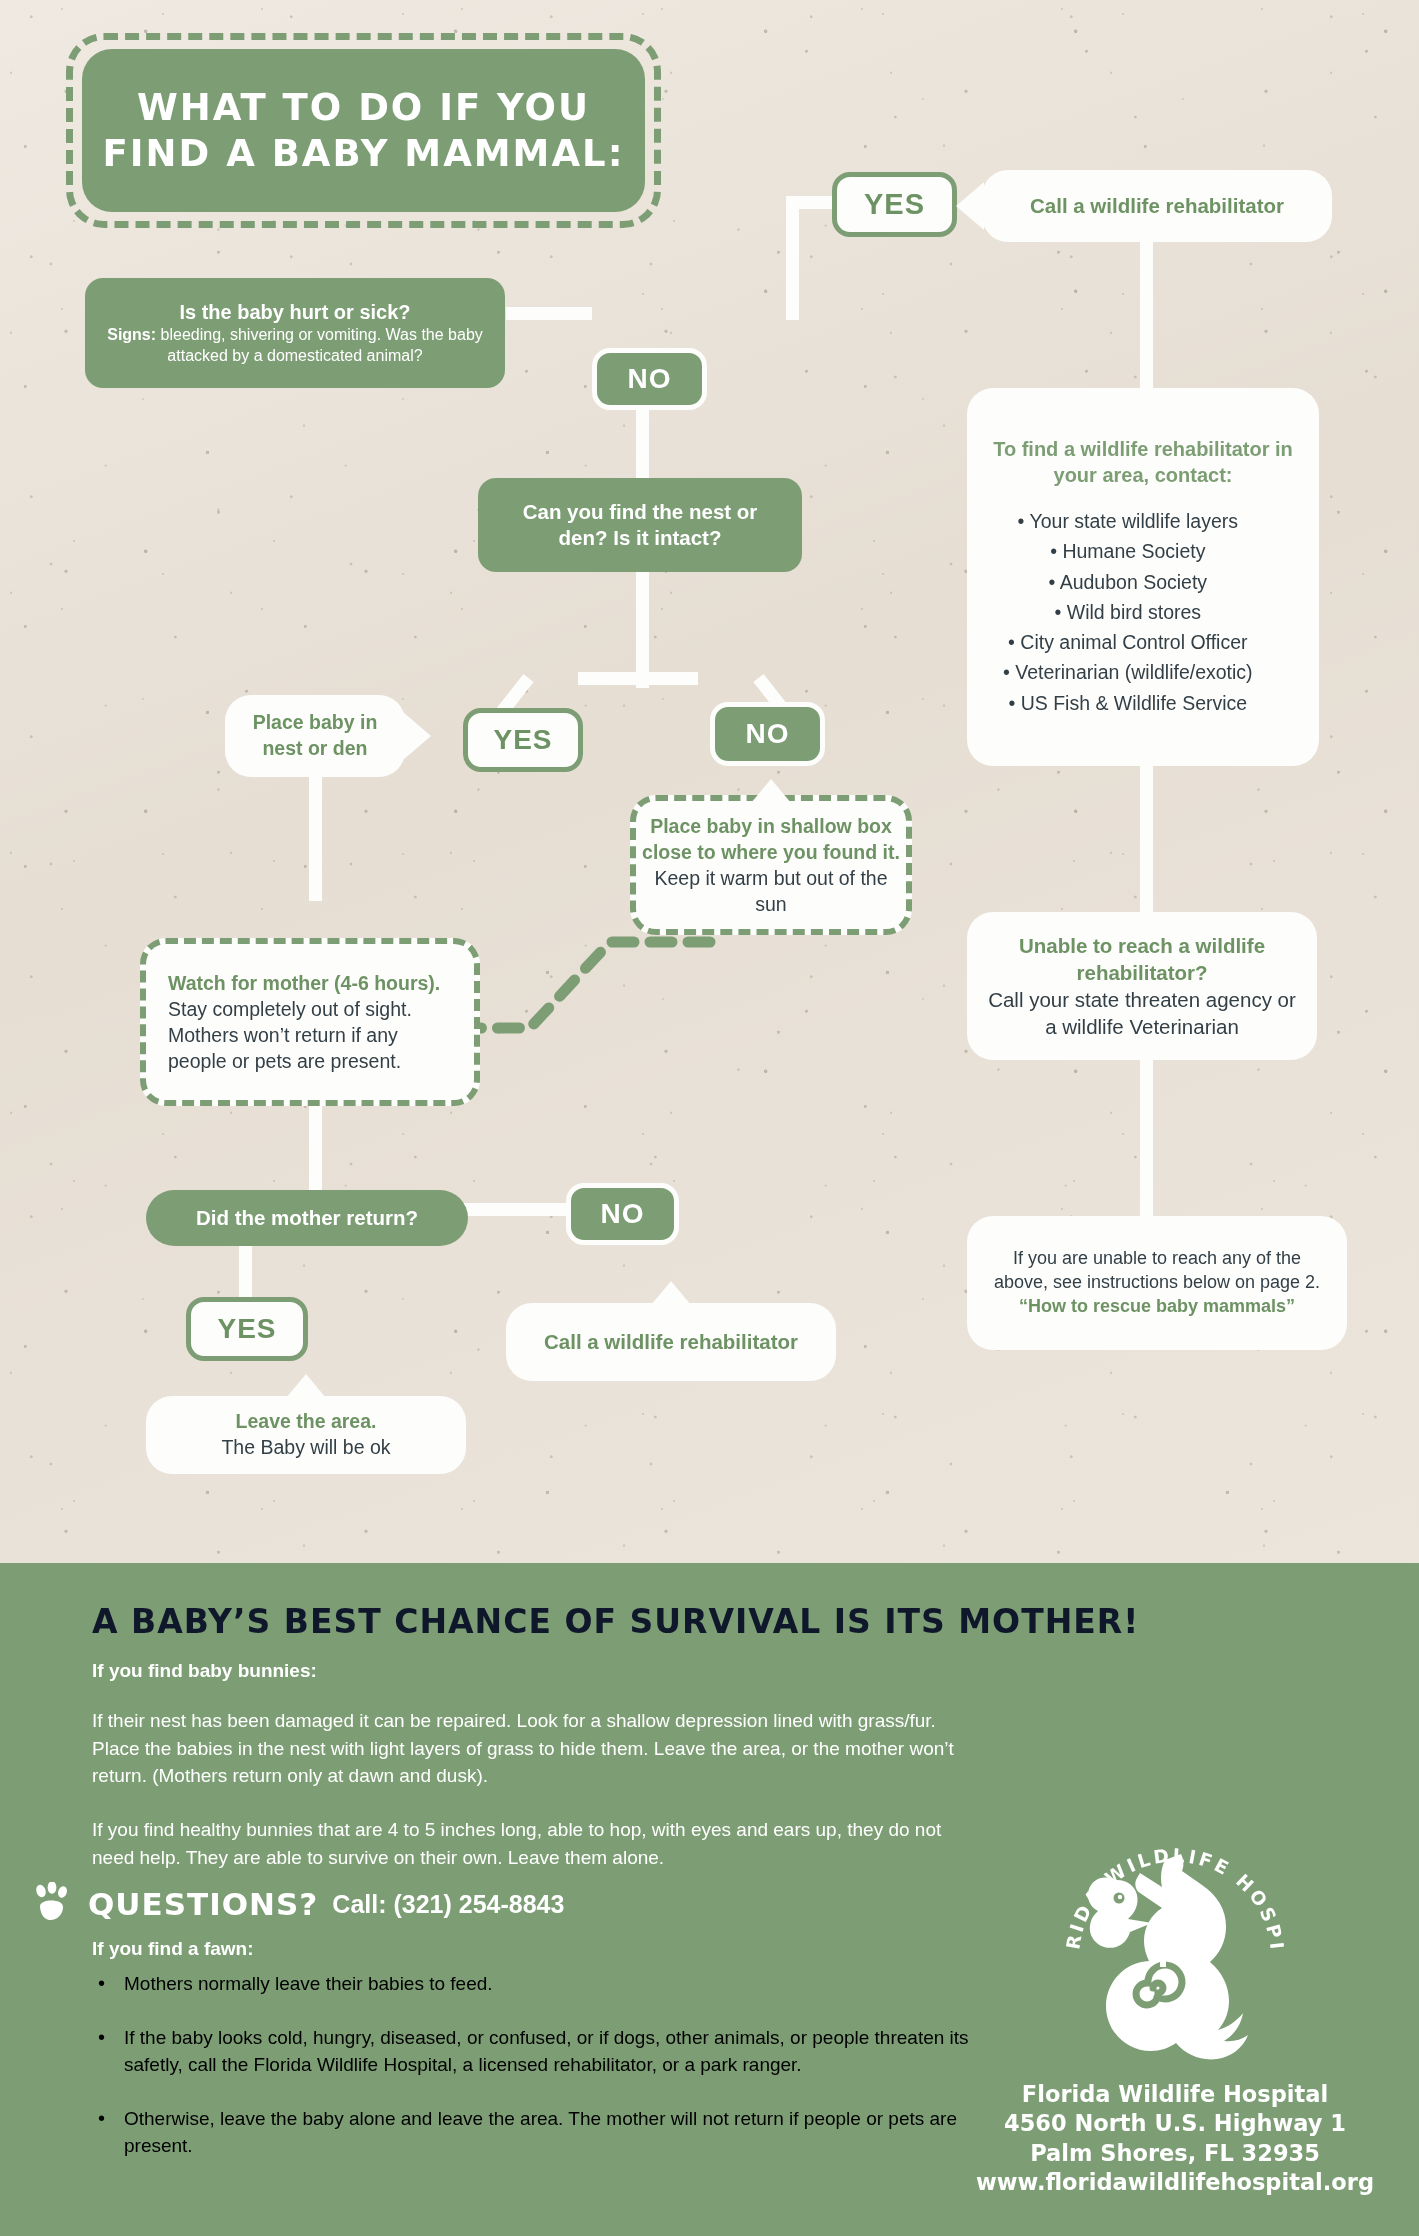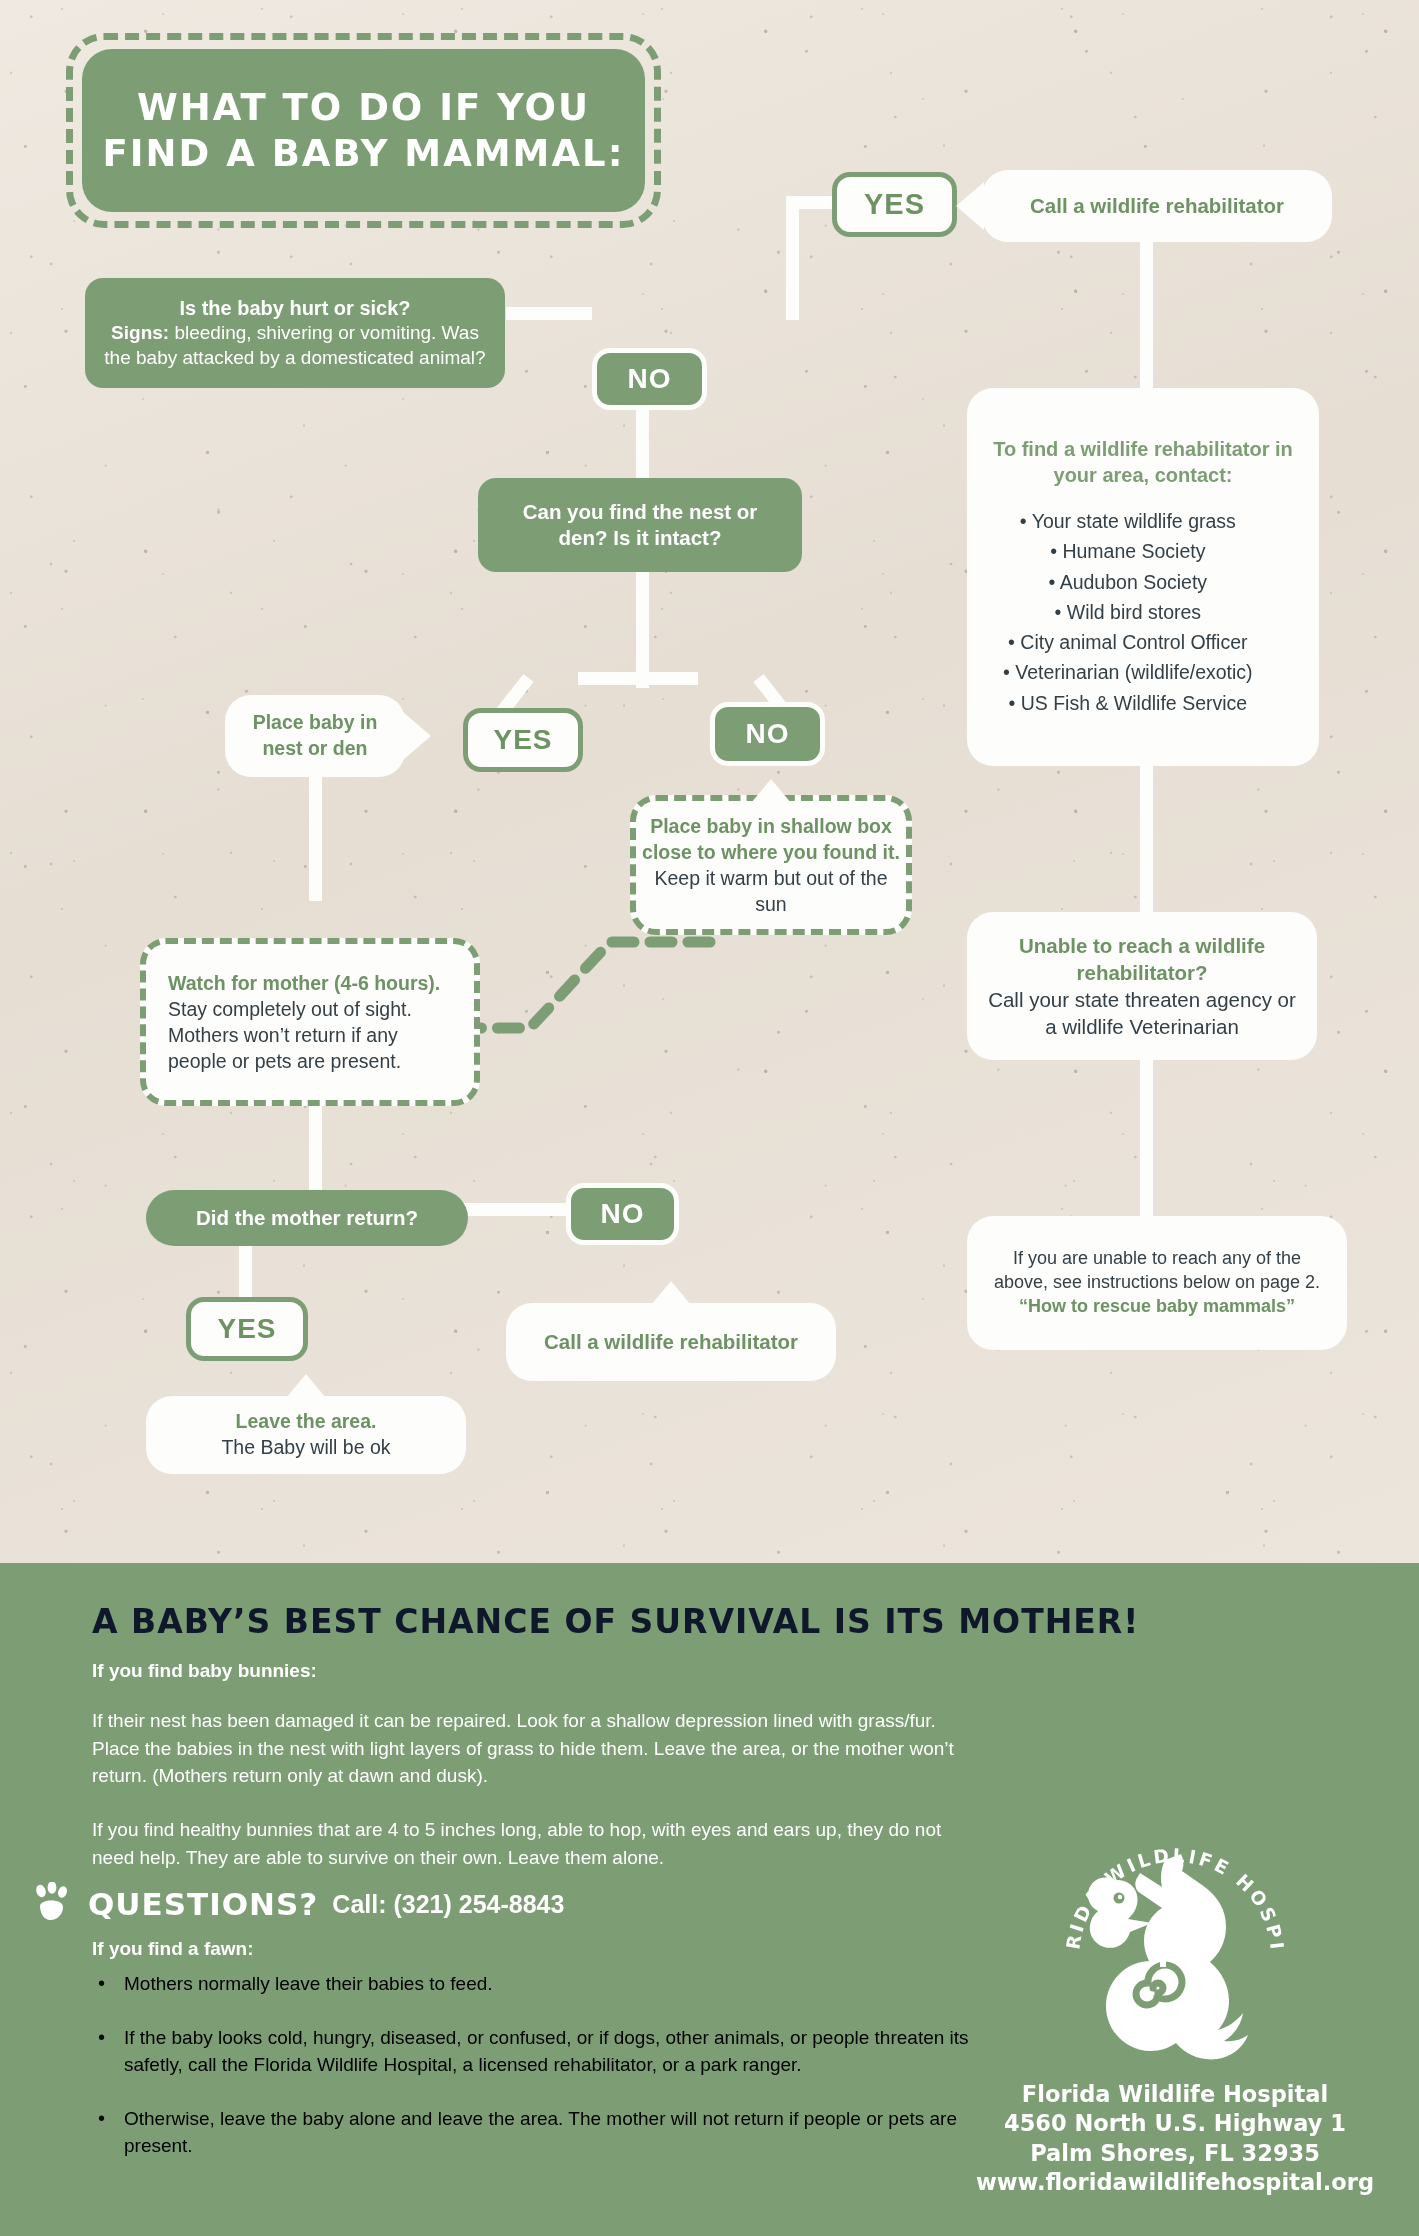--- a/index.html
+++ b/index.html
@@ -141,38 +141,38 @@
 <div class="line" style="left:456px;top:1203px;width:120px;height:13px;"></div>
 <div class="line" style="left:239px;top:1245px;width:13px;height:66px;"></div>
 
 <svg style="position:absolute;left:420px;top:930px;width:300px;height:140px;">
   <path d="M290 12 L190 12 L110 98 L10 98" fill="none" stroke="#7d9e75" stroke-width="11" stroke-dasharray="22 16" stroke-linecap="round"></path>
 </svg>
 
 <div class="node green-box" style="left:85px;top:278px;width:420px;height:110px;">
   <div>
     <div style="font-weight:bold;font-size:20px;">Is the baby hurt or sick?</div>
-    <div style="font-size:19px;">
+    <div style="font-size:16px;">
       <span style="font-weight:bold;">Signs:</span><span> bleeding, shivering or vomiting. Was the baby attacked by a domesticated animal?</span>
     </div>
   </div>
 </div>
 
 <div class="node pill pill-white" style="left:832px;top:172px;width:125px;height:65px;font-size:29px;">YES</div>
 
 <div class="node pill pill-green" style="left:592px;top:348px;width:115px;height:62px;font-size:28px;">NO</div>
 
 <div class="node white-box ptr-left" style="left:982px;top:170px;width:350px;height:72px;">
   <span class="gtxt2" style="font-size:20.5px;">Call a wildlife rehabilitator</span>
 </div>
 
 <div class="node white-box" id="contacts" style="left:967px;top:388px;width:352px;height:378px;padding:26px 22px;">
   <div class="hdr">To find a wildlife rehabilitator in your area, contact:</div>
   <ul>
-    <li>Your state wildlife grass</li>
+    <li>Your state wildlife layers</li>
     <li>Humane Society</li>
     <li>Audubon Society</li>
     <li>Wild bird stores</li>
     <li>City animal Control Officer</li>
     <li>Veterinarian (wildlife/exotic)</li>
     <li>US Fish &amp; Wildlife Service</li>
   </ul>
 </div>
 
 <div class="node green-box" style="left:478px;top:478px;width:324px;height:94px;font-size:20.5px;font-weight:bold;">Can you find the nest or den? Is it intact?</div>

